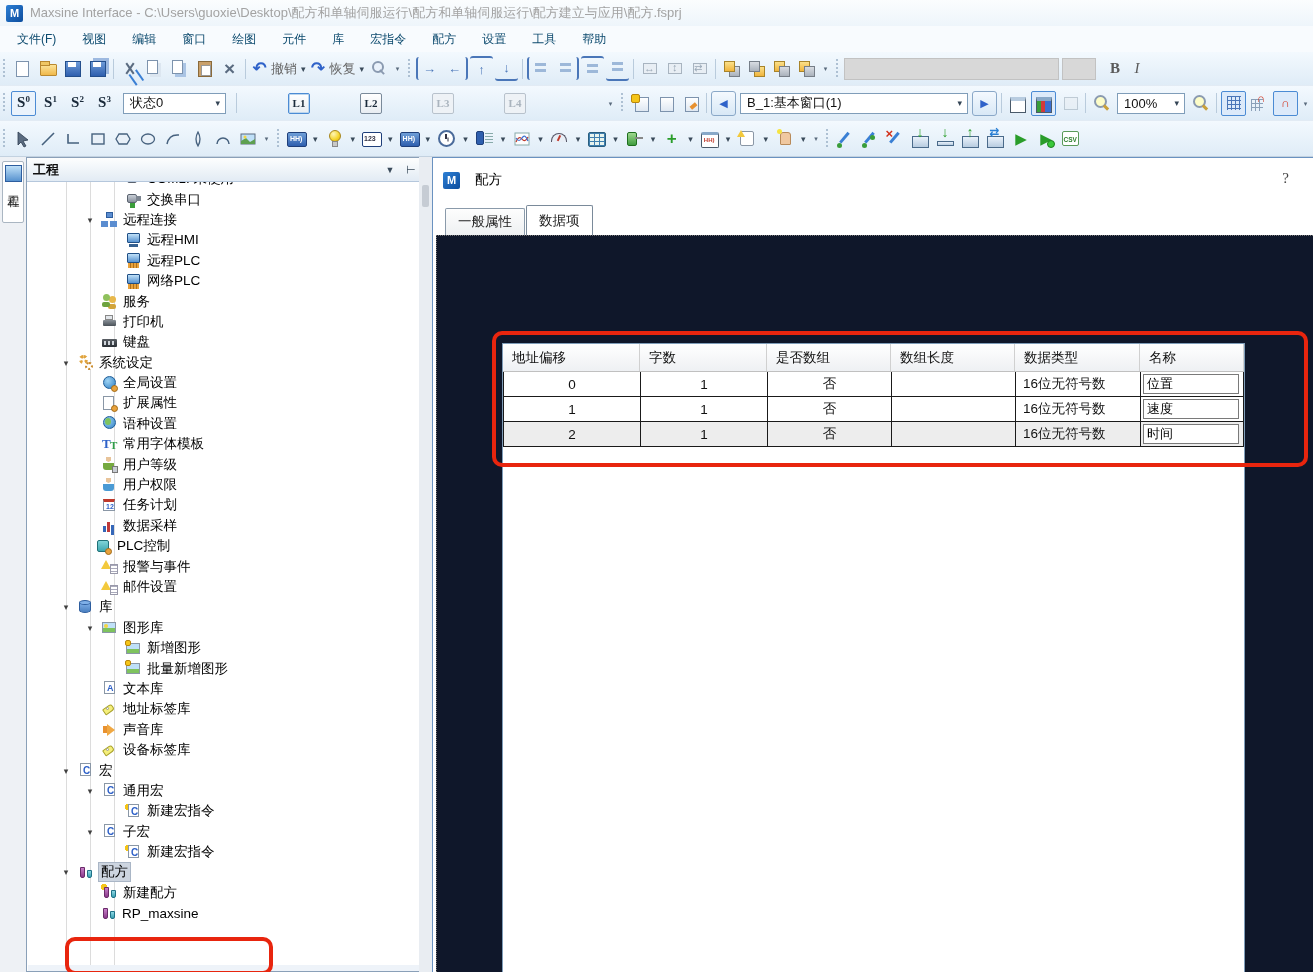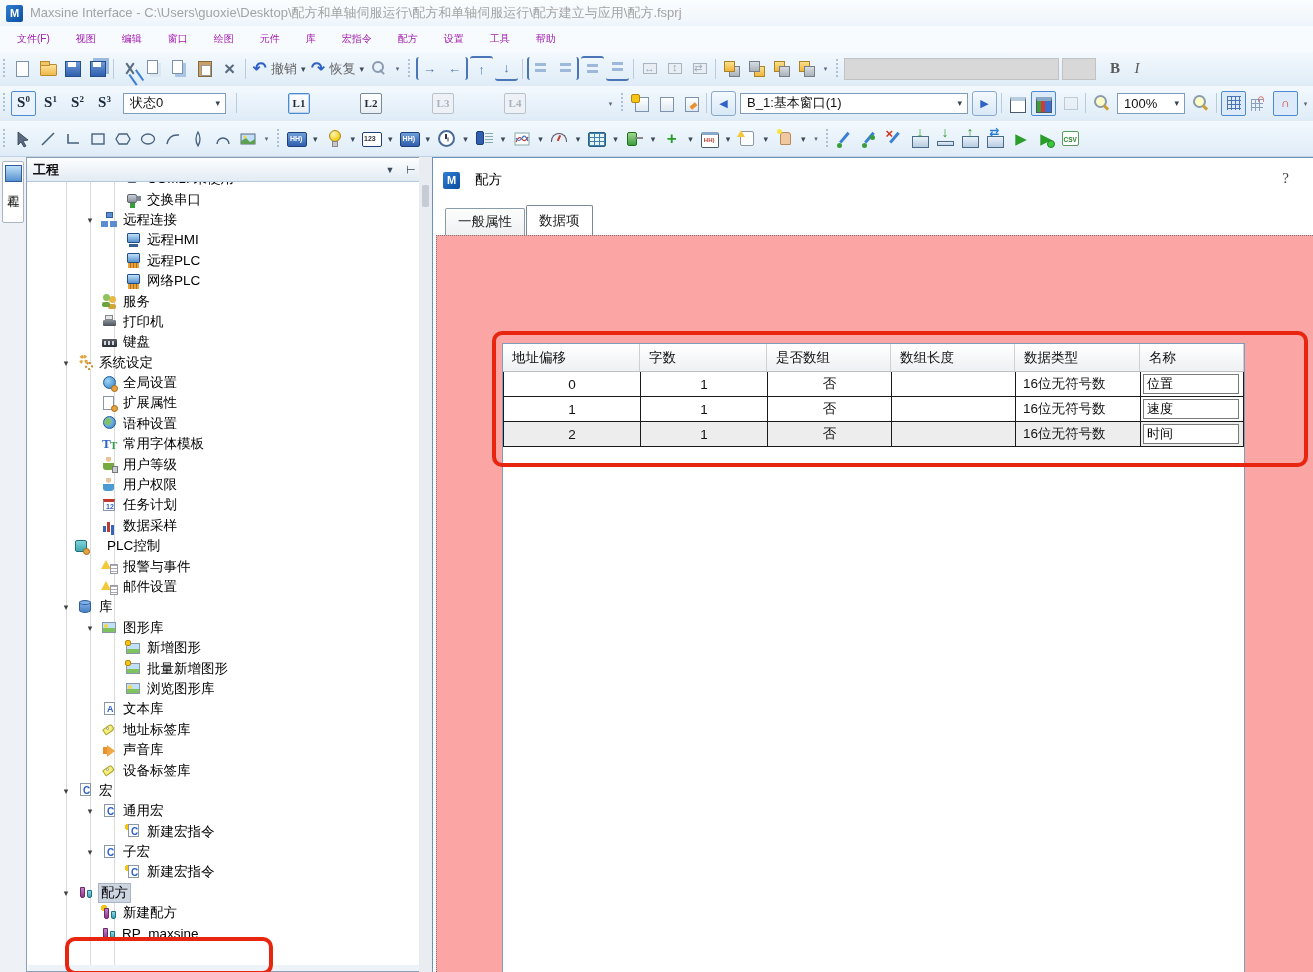--- a/index.html
+++ b/index.html
@@ -4,21 +4,21 @@
 <style>
   html,body{margin:0;padding:0;}
   body{width:1313px;height:972px;overflow:hidden;font-family:"Liberation Sans","DejaVu Sans",sans-serif;background:#fff;position:relative;font-size:13px;color:#111;}
   #app{position:absolute;inset:0;}
   
   #titlebar{position:absolute;left:0;top:0;width:1313px;height:26px;background:linear-gradient(#fbfdfe,#eef5fb);display:flex;align-items:center;padding-left:6px;box-sizing:border-box;}
   .applogo{width:17px;height:17px;background:linear-gradient(135deg,#2d7fd4,#0c4d9e);color:#fff;font-weight:bold;font-size:11px;display:flex;align-items:center;justify-content:center;border-radius:2px;margin-right:7px;}
   #titletext{color:#a3a3a3;font-size:13px;white-space:nowrap;}
   
   #menubar{position:absolute;left:0;top:26px;width:1313px;height:26px;background:#f8fbfe;display:flex;align-items:center;padding-left:4px;box-sizing:border-box;}
-  .menuitem{padding:3px 13px;color:#a21caf;font-size:10px;cursor:default;}
+  .menuitem{padding:3px 13px;color:#0c4a6e;font-size:12px;cursor:default;}
   
   .tbrow{position:absolute;left:0;width:1313px;background:linear-gradient(#f3f9fe,#dfecf7);display:flex;align-items:center;box-sizing:border-box;border-bottom:1px solid #e2ebf4;}
   #tb1{top:52px;height:34px;}
   #tb2{top:86px;height:35px;}
   #tb3{top:121px;height:36px;border-bottom:1px solid #c3d2e0;}
   .grip{width:5px;height:20px;margin:0 3px;background:repeating-linear-gradient(180deg,#9fb4c9 0 2px,transparent 2px 4px);background-size:2px 100%;background-repeat:repeat-y;opacity:.8;}
   .vsep{width:1px;height:20px;background:#b9cbdc;margin:0 4px;}
   .ovf{width:11px;height:20px;display:flex;flex-direction:column;align-items:center;justify-content:center;color:#5a6b7d;font-size:7px;line-height:5px;margin:0 2px;}
   .icons{display:flex;align-items:center;gap:2px;}
   .tbi{width:23px;height:23px;display:inline-flex;align-items:center;justify-content:center;position:relative;border-radius:3px;flex:none;}
@@ -217,21 +217,21 @@
   #splitter{position:absolute;left:419px;top:0;width:13px;height:815px;background:#e9edf2;}
   #splitgrip{position:absolute;left:3px;top:28px;width:7px;height:22px;background:#c6ccd4;border-radius:2px;}
   
   #dialog{position:absolute;left:432px;top:0;width:881px;height:815px;background:#fff;border-top:1px solid #6a92c0;border-left:1px solid #6a92c0;box-sizing:border-box;}
   #dlghdr{position:absolute;left:10px;top:12px;right:20px;height:20px;display:flex;align-items:center;}
   #dlghdr .dttl{font-size:13.5px;color:#000;margin-left:8px;flex:1;}
   #dlghelp{color:#444;font-size:15px;font-family:"Liberation Serif",serif;position:absolute;right:24px;top:12px;}
   #tabs{position:absolute;left:12px;top:49px;display:flex;align-items:flex-end;height:28px;}
   .tab{border:1px solid #8a9aaa;border-bottom:none;background:linear-gradient(#fdfdfd,#eef0f2);padding:4px 12px 4px;font-size:13.5px;border-radius:2px 2px 0 0;margin-right:1px;color:#222;}
   .tab.active{background:#fff;padding:6px 12px 5px;position:relative;z-index:2;border-color:#7a8a9a;}
-  #tabpage{position:absolute;left:3px;top:77px;right:0;bottom:0;border-top:1px dotted #777;border-left:1px dotted #777;background:#fca5a5;}
+  #tabpage{position:absolute;left:3px;top:77px;right:0;bottom:0;border-top:1px dotted #777;border-left:1px dotted #777;background:#0f172a;}
   
   #grid{position:absolute;left:65px;top:107px;width:743px;height:684px;border:1px solid #7f9db9;background:#fff;box-sizing:border-box;}
   #ghdr{display:flex;height:27px;background:linear-gradient(#ffffff,#eef0f3);border-bottom:1px solid #c0c0c0;}
   .hcell{display:flex;align-items:center;padding-left:9px;font-size:13.5px;color:#111;border-right:1px solid #d0d0d0;box-sizing:border-box;}
   #gdata{border:1px solid #1a1a1a;border-top:none;margin:0;}
   .drow{display:flex;height:24px;border-bottom:1px solid #1a1a1a;background:#fff;}
   .drow:last-child{border-bottom:none;}
   .drow.alt{background:#ededed;}
   .dcell{display:flex;align-items:center;justify-content:center;font-size:13.5px;border-right:1px solid #1a1a1a;box-sizing:border-box;}
   .dcell.typec{justify-content:flex-start;padding-left:7px;}
@@ -579,21 +579,21 @@
               <span class="tlabel">用户权限</span>
             </div>
             <div class="trow" style="padding-left: 73px;">
               <span class="tic tic-calendar"></span>
               <span class="tlabel">任务计划</span>
             </div>
             <div class="trow" style="padding-left: 73px;">
               <span class="tic tic-chart"></span>
               <span class="tlabel">数据采样</span>
             </div>
-            <div class="trow" style="padding-left: 45px; gap: 12px;">
+            <div class="trow" style="padding-left: 67px;">
               <span class="tic tic-plc"></span>
               <span class="tlabel">PLC控制</span>
             </div>
             <div class="trow" style="padding-left: 73px;">
               <span class="tic tic-alarm"></span>
               <span class="tlabel">报警与事件</span>
             </div>
             <div class="trow" style="padding-left: 73px;">
               <span class="tic tic-mail"></span>
               <span class="tlabel">邮件设置</span>
@@ -608,24 +608,20 @@
               <span class="tic tic-pic"></span>
               <span class="tlabel">图形库</span>
             </div>
             <div class="trow" style="padding-left: 97px;">
               <span class="tic tic-pic-add"></span>
               <span class="tlabel">新增图形</span>
             </div>
             <div class="trow" style="padding-left: 97px;">
               <span class="tic tic-pic-add"></span>
               <span class="tlabel">批量新增图形</span>
-            </div>
-            <div class="trow" style="padding-left: 97px;">
-              <span class="tic tic-pic"></span>
-              <span class="tlabel">浏览图形库</span>
             </div>
             <div class="trow" style="padding-left: 73px;">
               <span class="tic tic-text"></span>
               <span class="tlabel">文本库</span>
             </div>
             <div class="trow" style="padding-left: 73px;">
               <span class="tic tic-tag"></span>
               <span class="tlabel">地址标签库</span>
             </div>
             <div class="trow" style="padding-left: 73px;">

